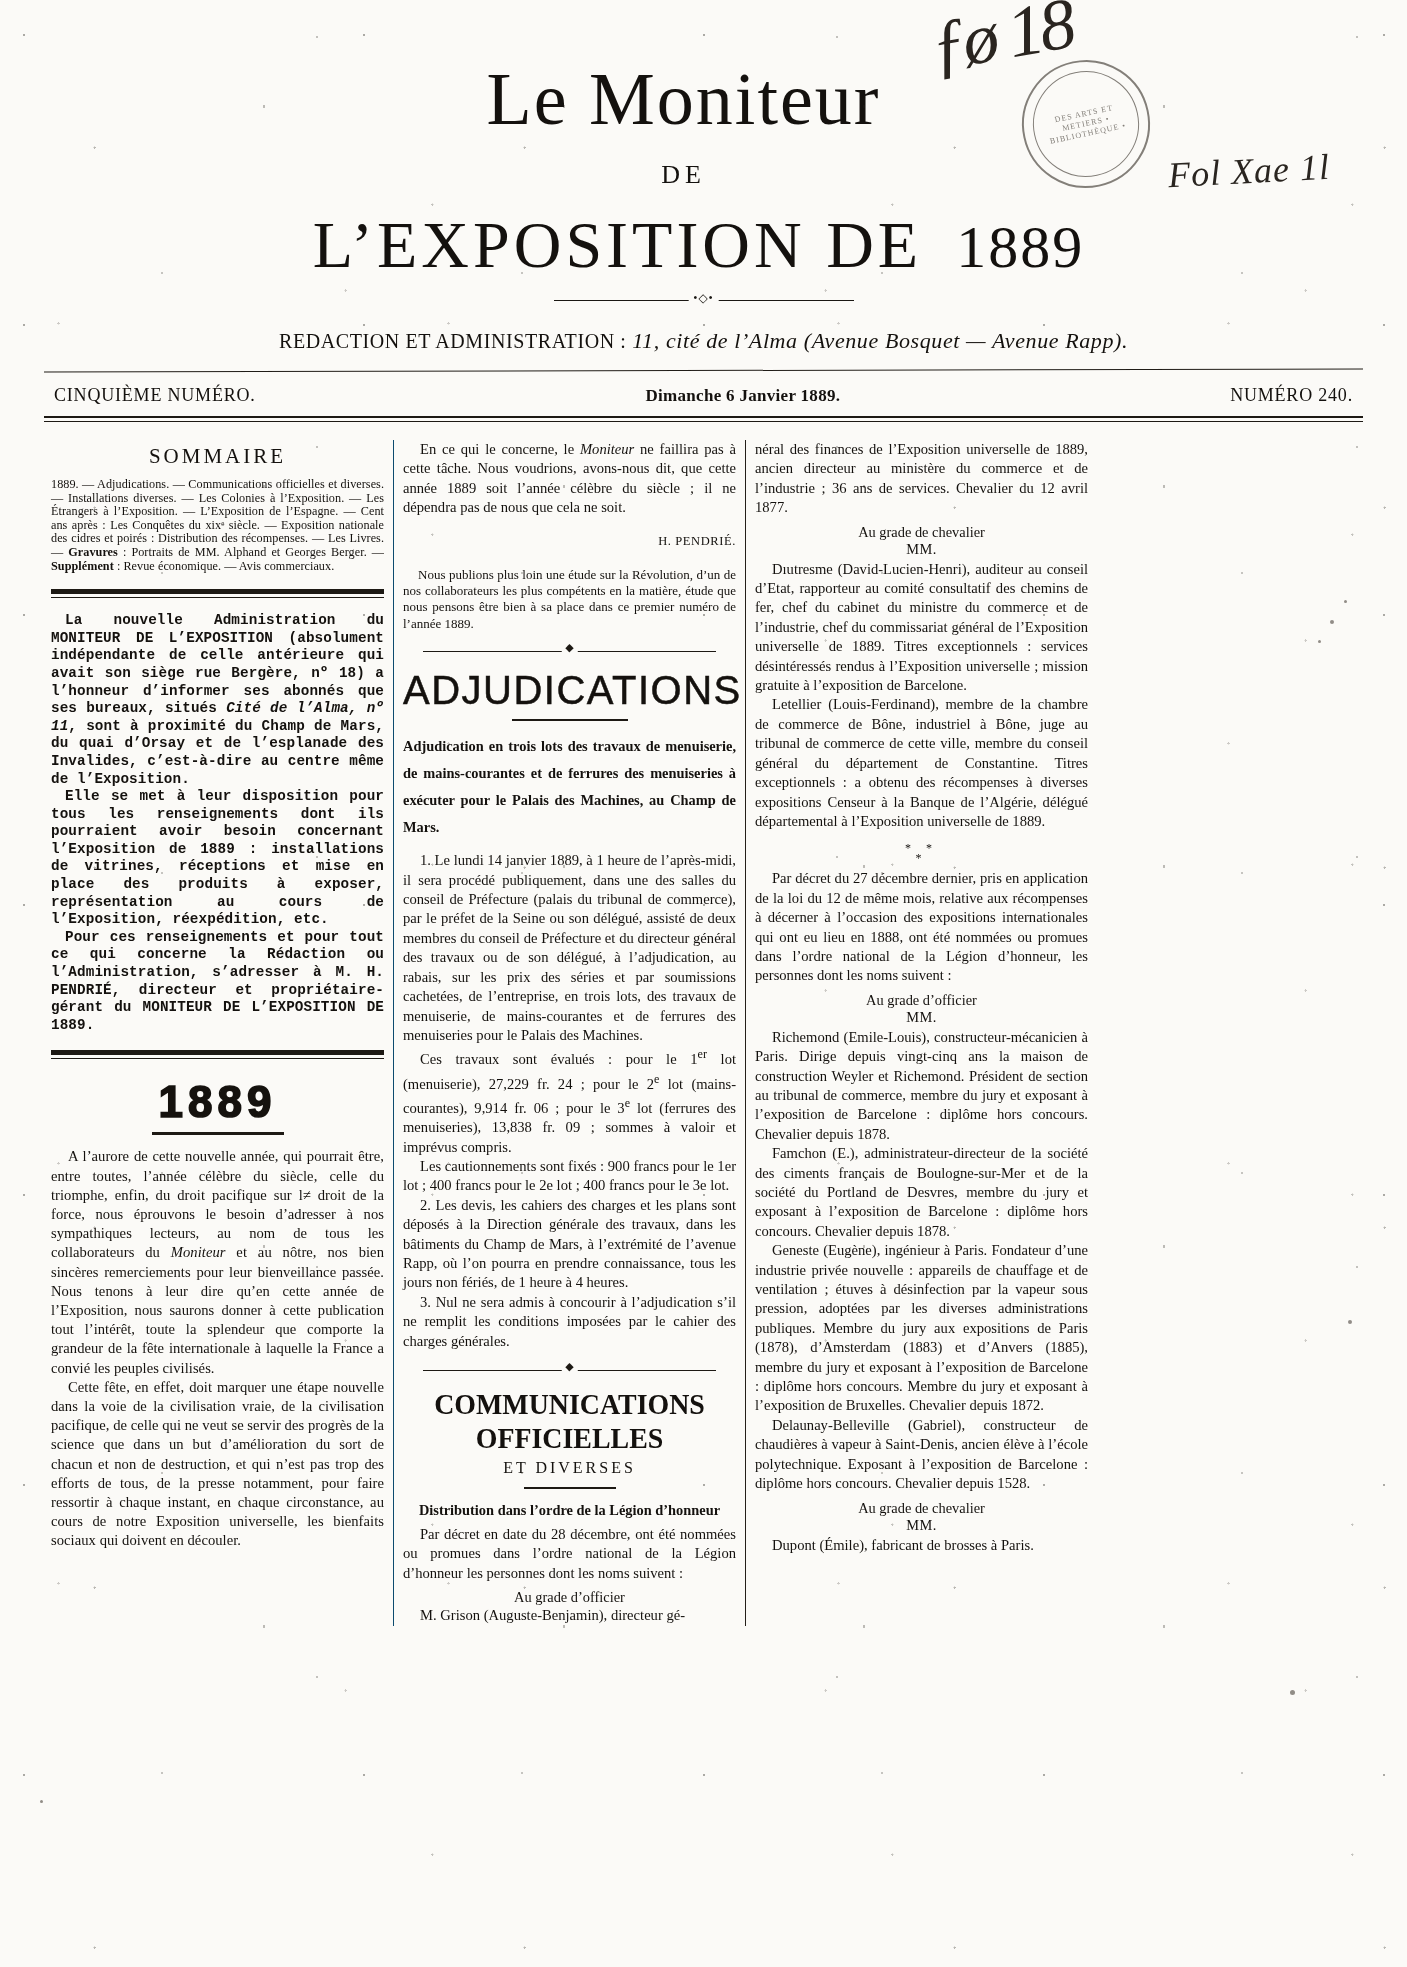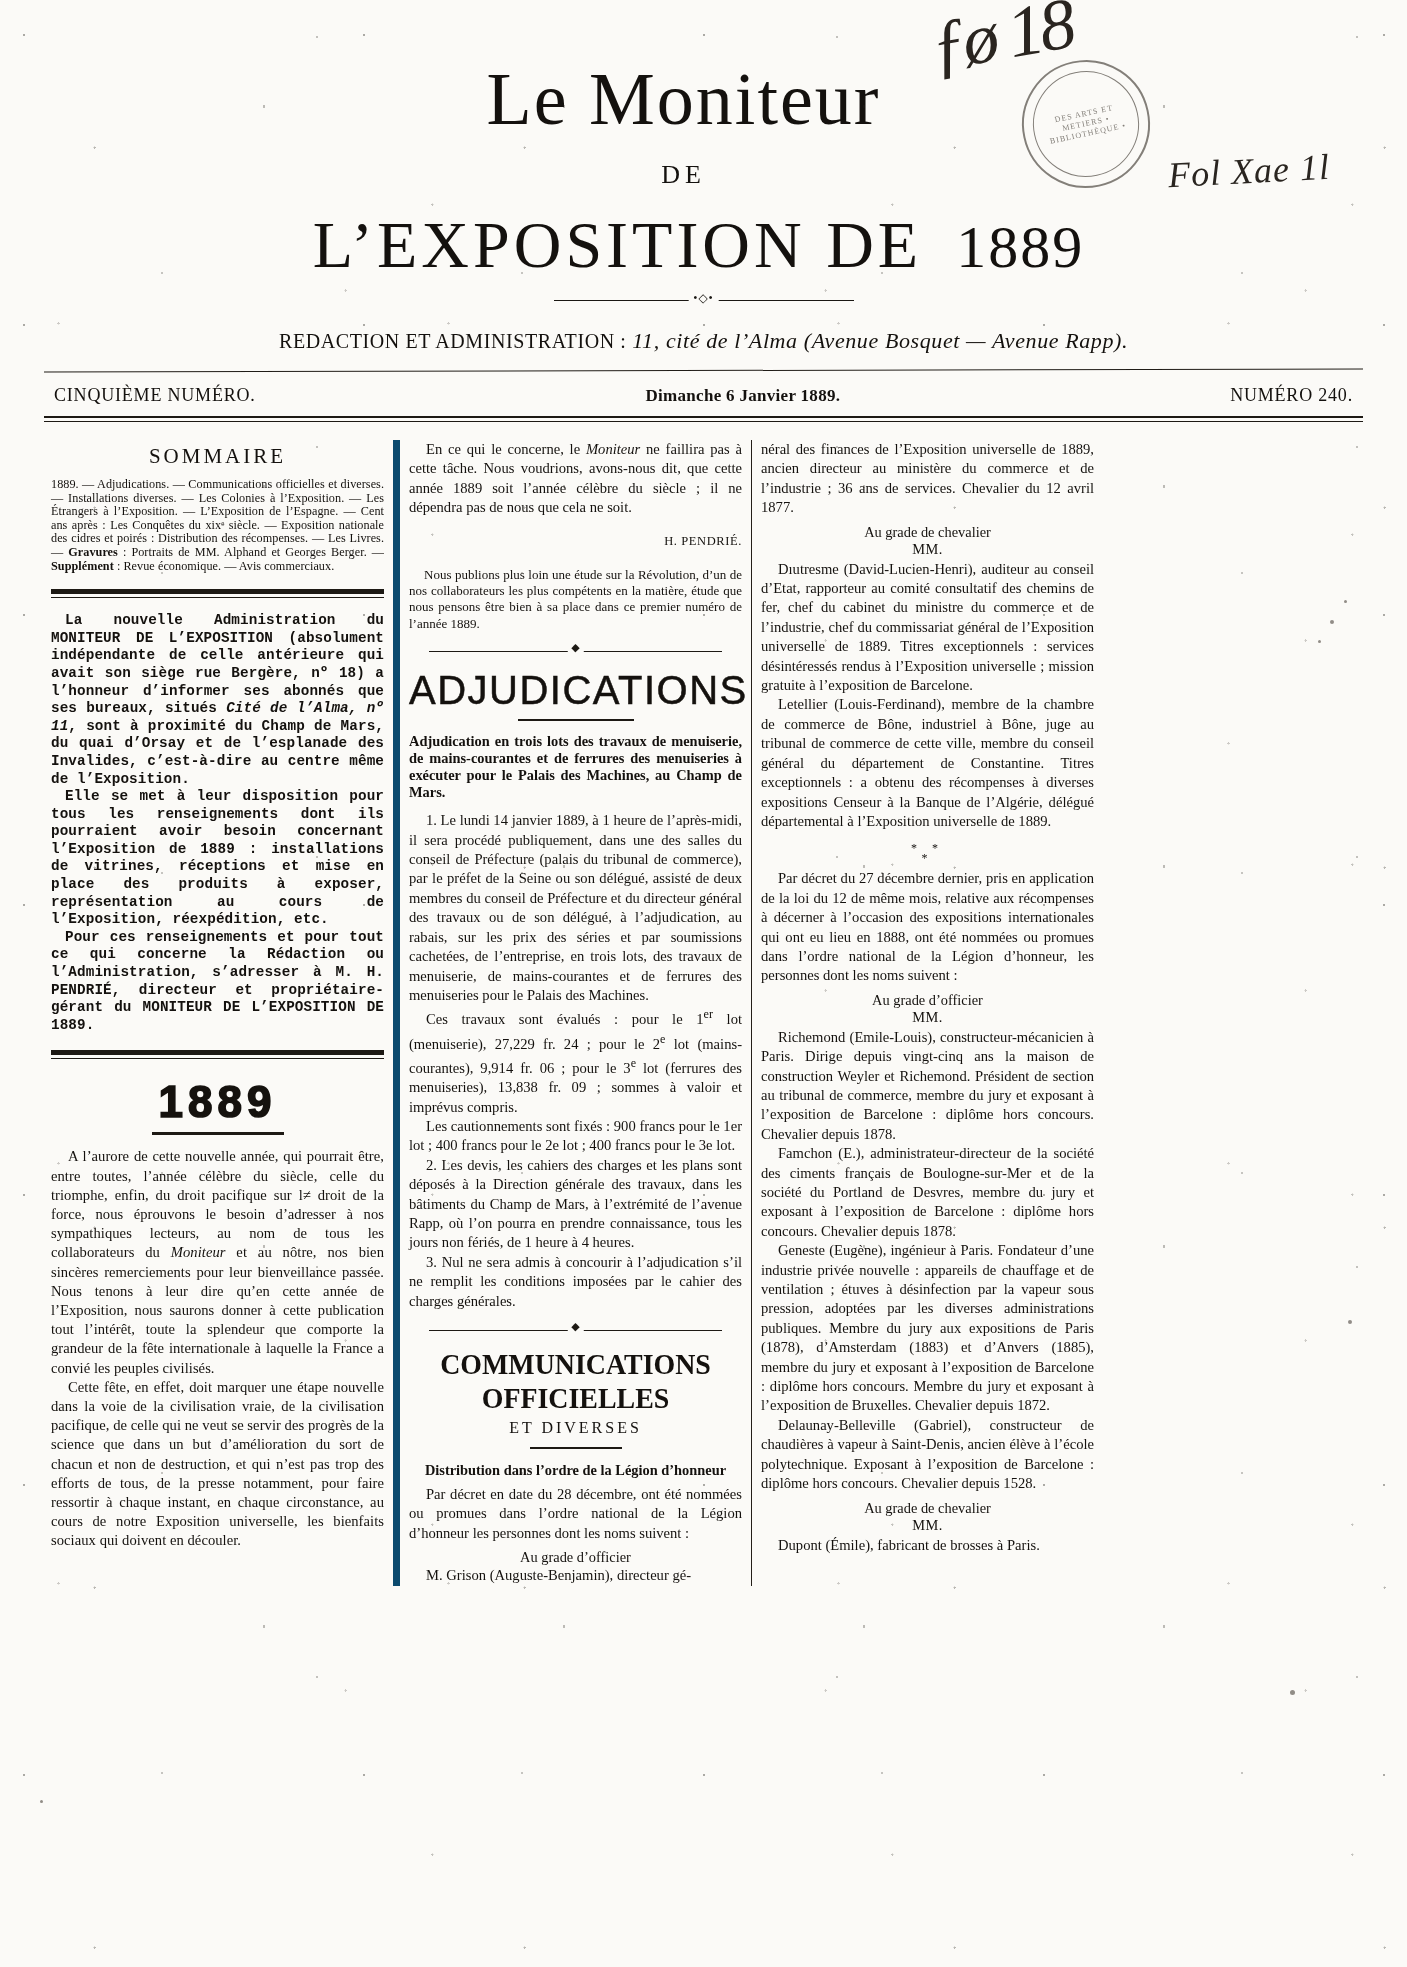--- a/index.html
+++ b/index.html
@@ -70,21 +70,21 @@
   .datebar .mid{font-weight:bold;font-size:17px;letter-spacing:.3px;}
   .rule-double{margin:0 44px;}
   .rule-double div:nth-child(1){height:2px;background:#1d1914;}
   .rule-double div:nth-child(2){height:1px;background:#1d1914;margin-top:3px;}
 
   
   .cols{
     display:flex;margin:18px 42px 0 42px;
   }
   .col{width:333px;padding:0 9px;}
-  .col.c2{border-left:7px solid #0c4a6e;border-right:1px solid #241f19;}
+  .col.c2{border-left:1px solid #0c4a6e;border-right:1px solid #241f19;}
   .col p{margin:0;text-align:justify;}
 
   .sommaire-h{
     text-align:center;font-size:21px;letter-spacing:3px;margin:4px 0 9px 0;
   }
   .sommaire-b{
     font-size:12.2px;line-height:13.6px;text-align:justify;letter-spacing:.05px;
   }
   .sommaire-b b{font-weight:bold;}
 
@@ -128,21 +128,21 @@
   .orn2:after{content:"\25C6";position:absolute;left:50%;top:-5px;transform:translateX(-50%);
     background:#fbfaf7;padding:0 4px;font-size:11px;color:#1d1914;}
 
   .head-adj{
     text-align:center;font-family:"Liberation Sans",sans-serif;
     font-size:40px;letter-spacing:1.5px;margin:4px 0 2px 0;font-weight:400;
     -webkit-text-stroke:.5px #15120e;
   }
   .head-rule-sm{width:116px;height:2px;background:#1d1914;margin:6px auto 12px auto;}
 
-  .lead-bold{font-size:14.4px;line-height:17px;font-weight:bold;text-align:justify;}
+  .lead-bold{font-size:14.4px;line-height:27px;font-weight:bold;text-align:justify;}
 
   .head-comm{
     text-align:center;font-family:"Liberation Serif",serif;
     font-weight:bold;font-size:30px;letter-spacing:0px;margin:6px 0 4px 0;
     transform:scaleX(.93);
   }
   .sub-comm{text-align:center;font-size:16px;letter-spacing:3px;margin:2px 0 0 0;}
   .nomin{text-align:center;font-weight:bold;font-size:14.4px;line-height:18px;margin:12px 0 6px 0;}
 
   .ctr-it{text-align:center;font-size:14.4px;margin:6px 0 0 0;}

